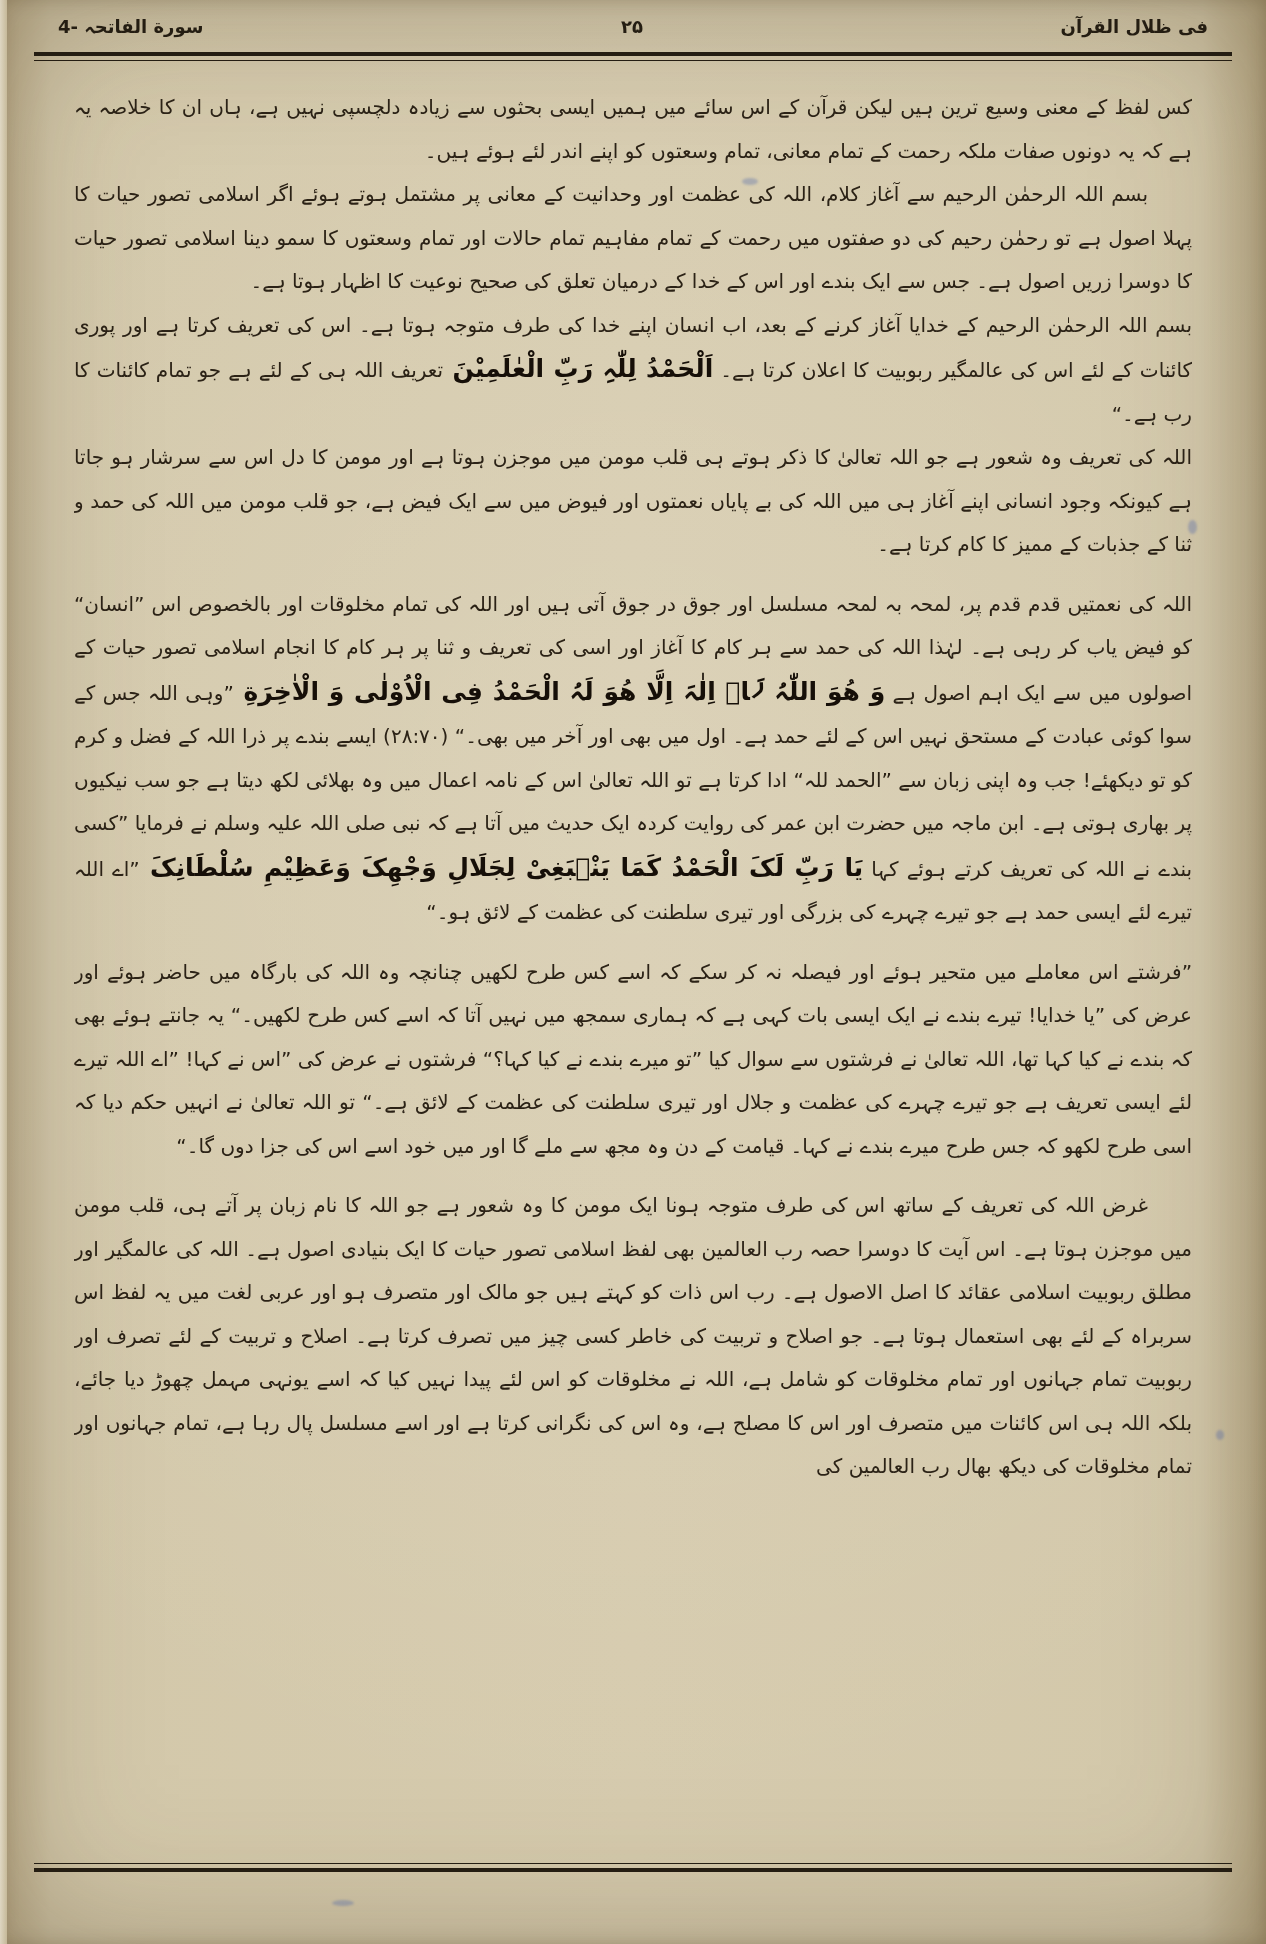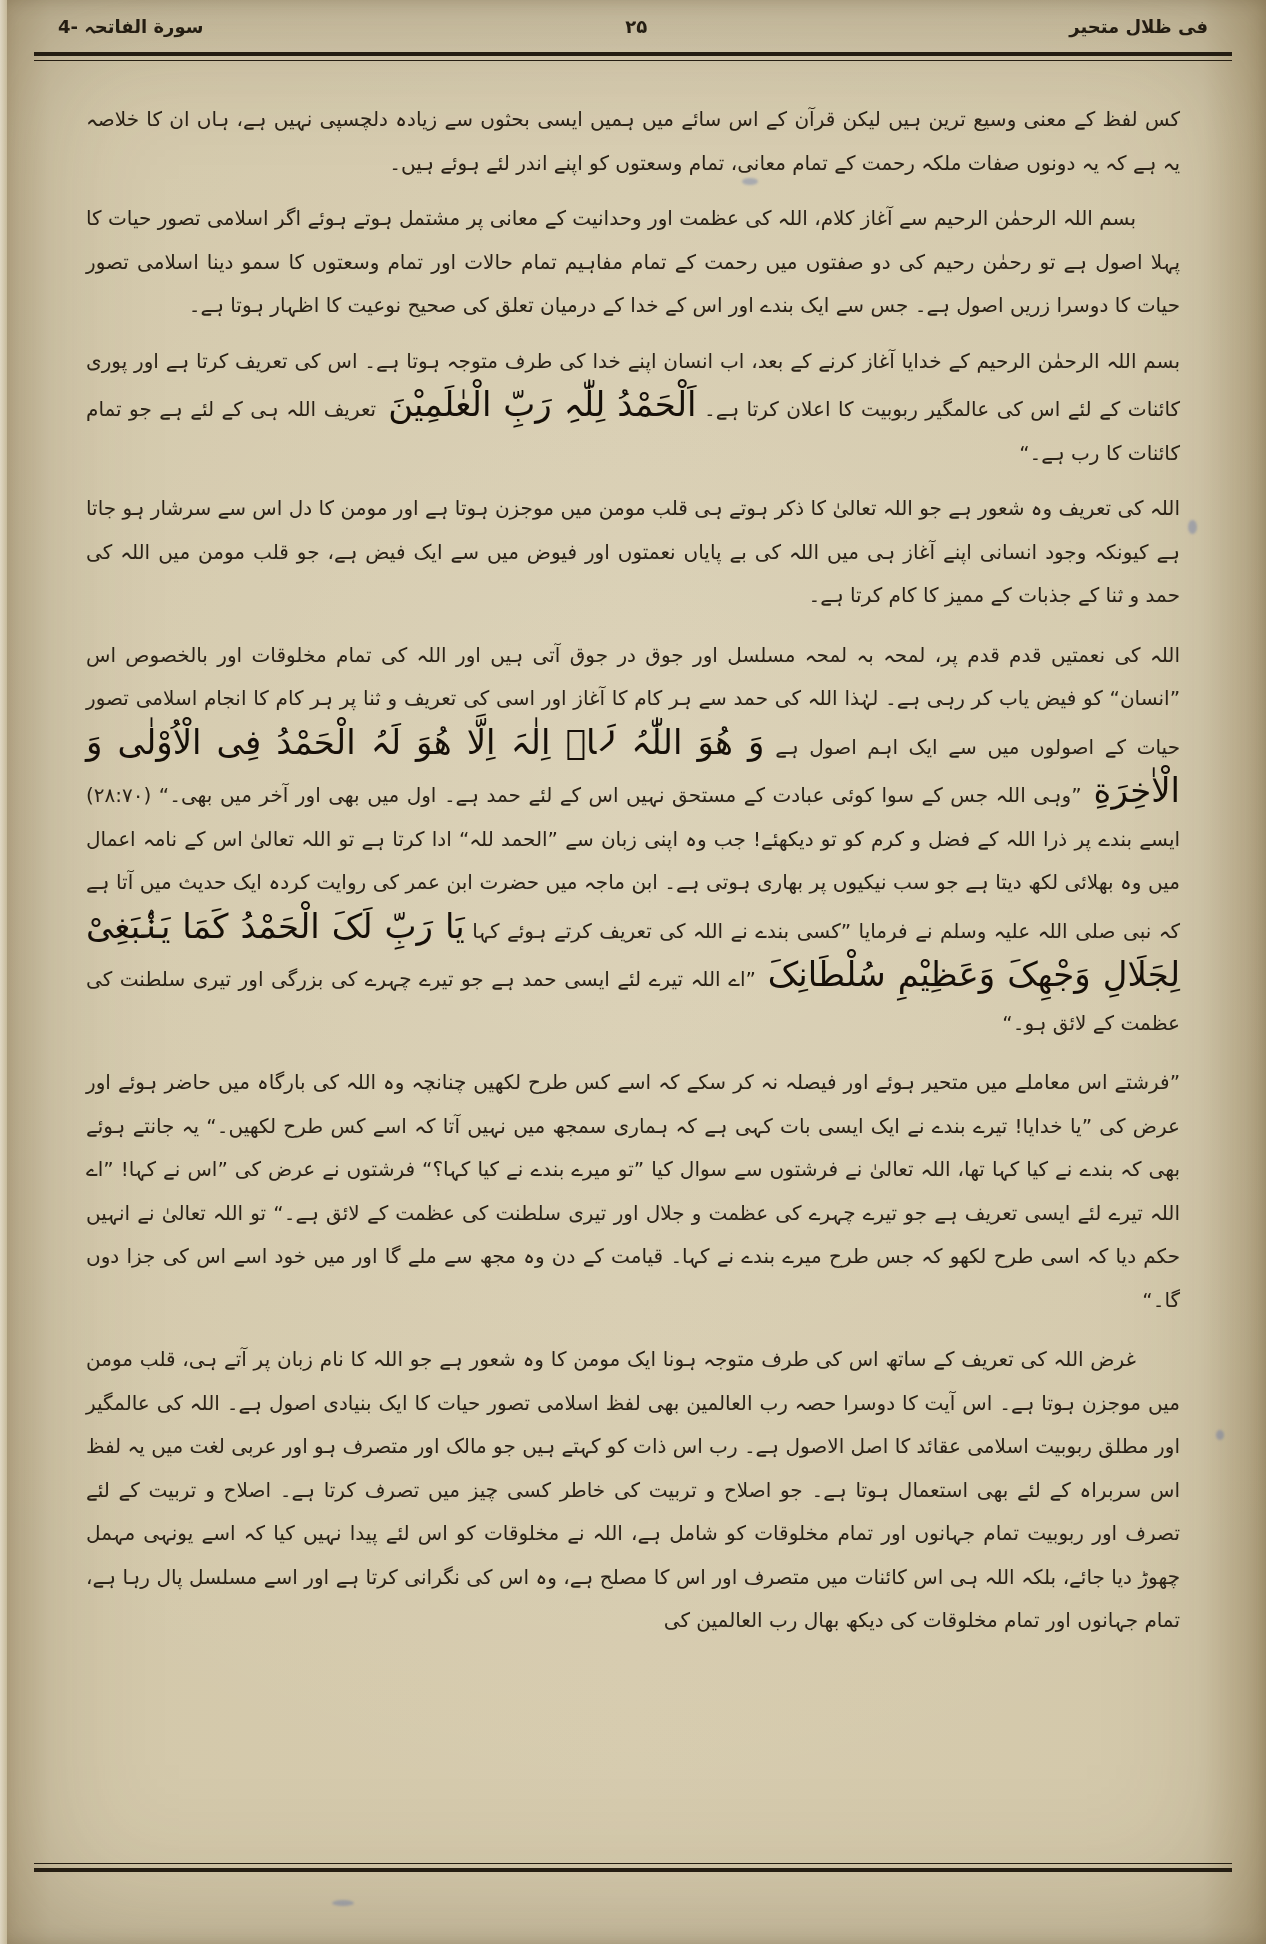--- a/index.html
+++ b/index.html
@@ -39,27 +39,27 @@
   .rule-bottom{bottom:72px;border-top-width:1.5px;border-bottom-width:4px;}
   .body-text{
     position:absolute;top:86px;right:74px;left:74px;bottom:96px;
     direction:rtl;
     text-align:justify;
     overflow:hidden;
     font-size:20px;
     line-height:43.5px;
     color:#2b2216;
   }
-  .body-text p{margin:12px;}
+  .body-text p{margin:0;}
   .body-text p.indent{text-indent:44px;}
   .body-text p.space-before{margin-top:16px;}
   .seg-normal{font-weight:normal;}
   .seg-quran{
-    font-weight:normal;
-    font-size:34px;
+    font-weight:bold;
+    font-size:25px;
     color:#160f08;
     letter-spacing:.5px;
   }
   .footer{
     position:absolute;bottom:24px;left:0;right:0;
     text-align:center;
     font-size:19px;font-weight:bold;color:#241d12;
   }
   .scan-artifact{
     position:absolute;border-radius:50%;
@@ -71,21 +71,21 @@
   .artifact-3{top:1900px;left:332px;width:22px;height:6px;}
   .artifact-4{top:1430px;left:1216px;width:8px;height:10px;}
 </style>
 </head>
 <body>
 
 <div class="page">
   <div class="edge-strip"></div>
 
   <div class="header">
-    <span>فی ظلال متحیر</span>
+    <span>فی ظلال القرآن</span>
     <span>۲۵</span>
     <span>سورة الفاتحہ -4</span>
   </div>
 
   <div class="rule rule-top"></div>
 
   <div class="body-text" id="body-text">
       <p class=""><span class="seg-normal">کس لفظ کے معنی وسیع ترین ہیں لیکن قرآن کے اس سائے میں ہمیں ایسی بحثوں سے زیادہ دلچسپی نہیں ہے، ہاں ان کا خلاصہ یہ ہے کہ یہ دونوں صفات ملکہ رحمت کے تمام معانی، تمام وسعتوں کو اپنے اندر لئے ہوئے ہیں۔</span></p>
       <p class="indent "><span class="seg-normal">بسم اللہ الرحمٰن الرحیم سے آغاز کلام، اللہ کی عظمت اور وحدانیت کے معانی پر مشتمل ہوتے ہوئے اگر اسلامی تصور حیات کا پہلا اصول ہے تو رحمٰن رحیم کی دو صفتوں میں رحمت کے تمام مفاہیم تمام حالات اور تمام وسعتوں کا سمو دینا اسلامی تصور حیات کا دوسرا زریں اصول ہے۔ جس سے ایک بندے اور اس کے خدا کے درمیان تعلق کی صحیح نوعیت کا اظہار ہوتا ہے۔</span></p>
       <p class=""><span class="seg-normal">بسم اللہ الرحمٰن الرحیم کے خدایا آغاز کرنے کے بعد، اب انسان اپنے خدا کی طرف متوجہ ہوتا ہے۔ اس کی تعریف کرتا ہے اور پوری کائنات کے لئے اس کی عالمگیر ربوبیت کا اعلان کرتا ہے۔ </span><span class="seg-quran">اَلْحَمْدُ لِلّٰہِ رَبِّ الْعٰلَمِیْنَ </span><span class="seg-normal">تعریف اللہ ہی کے لئے ہے جو تمام کائنات کا رب ہے۔“</span></p>

